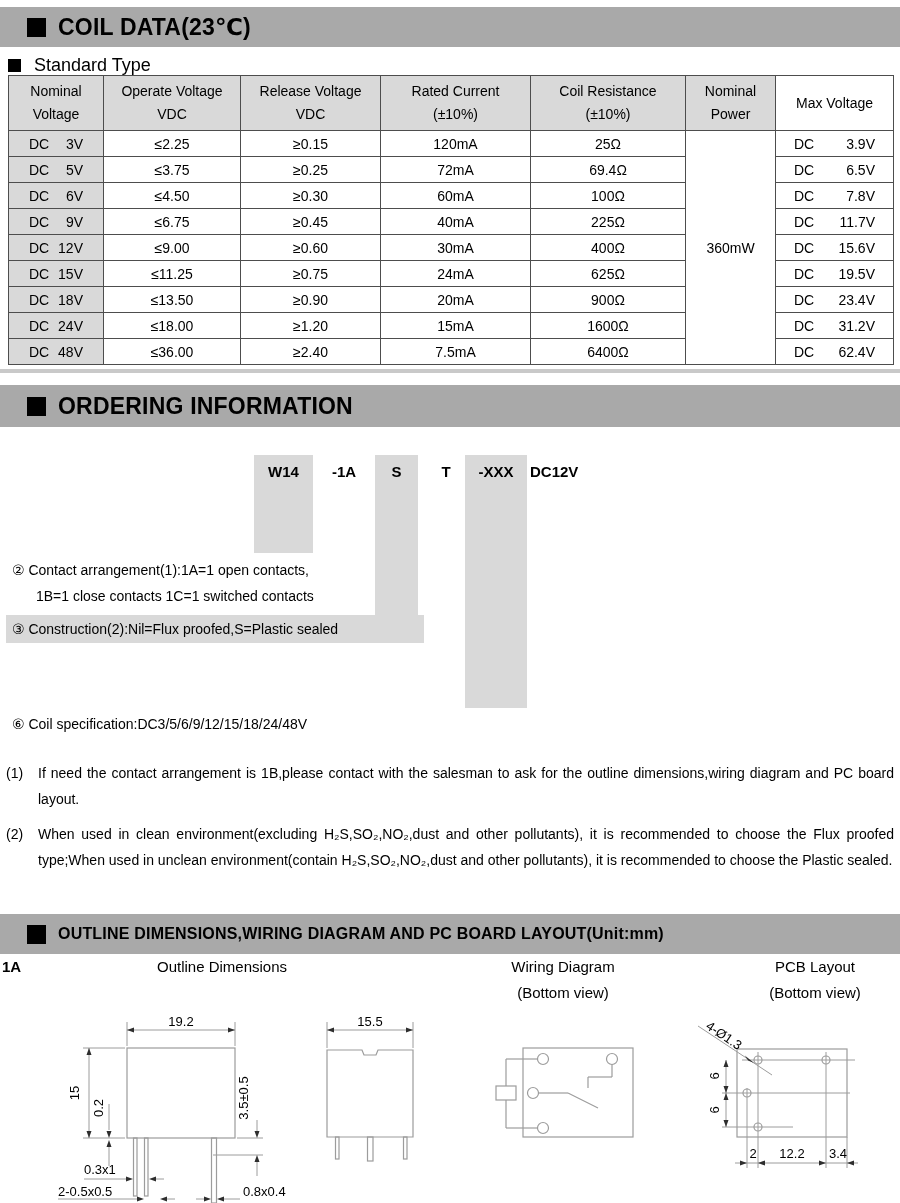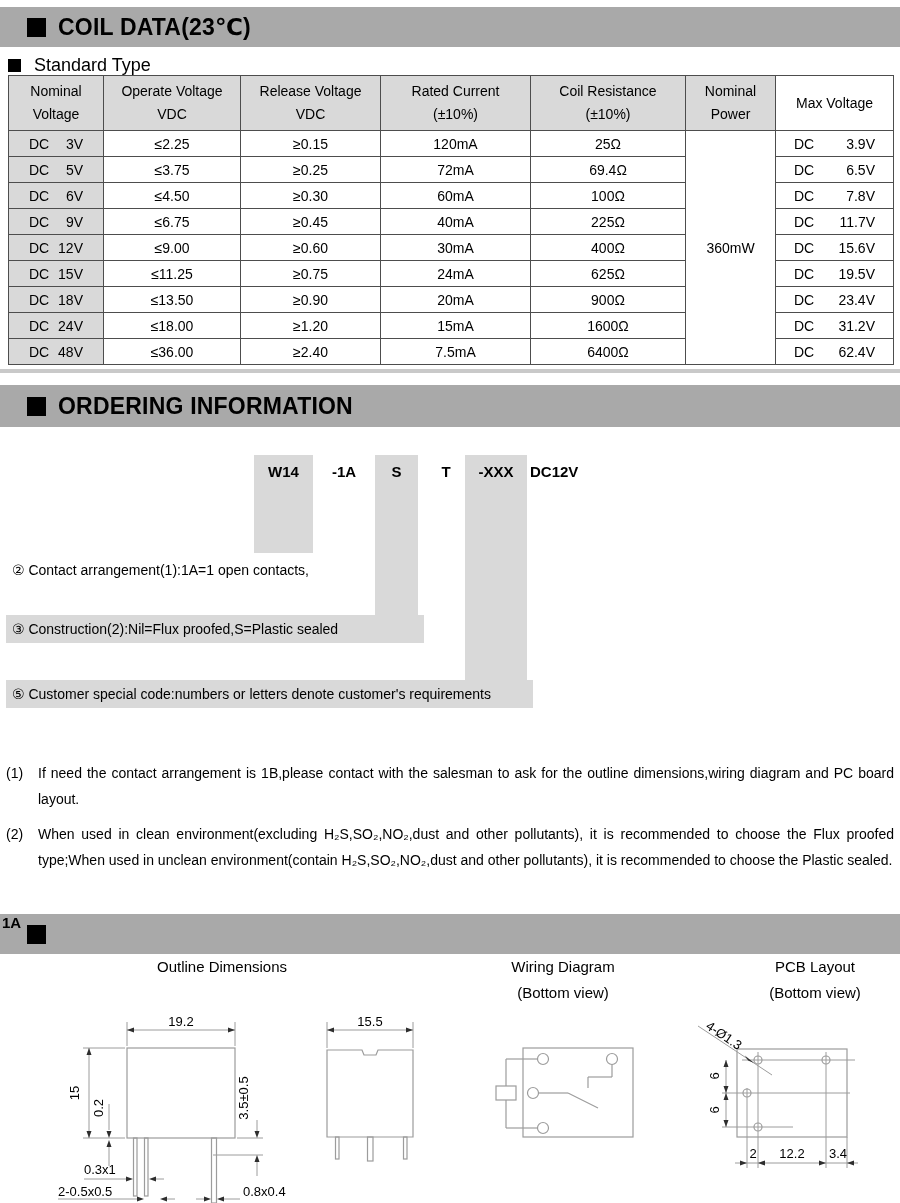--- a/index.html
+++ b/index.html
@@ -266,40 +266,42 @@
   <div class="col" style="left:459px;top:25px;width:62px;height:253px"></div>
 
   <div class="code" style="left:248px;width:59px">W14</div>
   <div class="code" style="left:310px;width:56px">-1A</div>
   <div class="code" style="left:369px;width:43px">S</div>
   <div class="code" style="left:414px;width:52px">T</div>
   <div class="code" style="left:459px;width:62px">-XXX</div>
   <div class="code" style="left:524px;width:90px;text-align:left">DC12V</div>
 
   <div class="wrow item" style="top:127px">② Contact arrangement(1):1A=1 open contacts,</div>
+  <div class="wrow item" style="top:153px;padding-left:30px">1B=1 close contacts 1C=1 switched contacts</div>
   <div class="gbar item" style="top:185px;width:412px">③ Construction(2):Nil=Flux proofed,S=Plastic sealed</div>
-  <div class="gbar item" style="top:250px;width:521px">⑤ Customer special code:numbers or letters denote customer's requirements</div>
+  <div class="wrow item" style="top:281px">⑥ Coil specification:DC3/5/6/9/12/15/18/24/48V</div>
 </div>
 
 <div class="notes">
   <div class="note">
     <span class="nnum">(1)</span>
     <span class="ntext">If need the contact arrangement is 1B,please contact with the salesman to ask for the outline dimensions,wiring diagram and PC board layout.</span>
   </div>
   <div class="note">
     <span class="nnum">(2)</span>
     <span class="ntext">When used in clean environment(excluding H₂S,SO₂,NO₂,dust and other pollutants), it is recommended to choose the Flux proofed type;When used in unclean environment(contain H₂S,SO₂,NO₂,dust and other pollutants), it is recommended to choose the Plastic sealed.</span>
   </div>
 </div>
 
 <div class="secbar" style="top:914px">
   <span class="sq"></span>
-</div>
-
-<div class="dtitle b" style="left:2px;top:914px">1A</div>
+  <span class="sectitle" style="font-size:16px">OUTLINE DIMENSIONS,WIRING DIAGRAM AND PC BOARD LAYOUT(Unit:mm)</span>
+</div>
+
+<div class="dtitle b" style="left:2px;top:958px">1A</div>
 <div class="dtitle c" style="left:122px;top:958px">Outline Dimensions</div>
 <div class="dtitle c" style="left:463px;top:958px">Wiring Diagram</div>
 <div class="dtitle c" style="left:463px;top:984px">(Bottom view)</div>
 <div class="dtitle c" style="left:715px;top:958px">PCB Layout</div>
 <div class="dtitle c" style="left:715px;top:984px">(Bottom view)</div>
 
 <svg class="abs" style="left:0;top:1008px" width="900" height="195" viewBox="0 0 900 195">
 
   <g>
     <rect class="dl" x="127" y="40" width="108" height="90"></rect>

